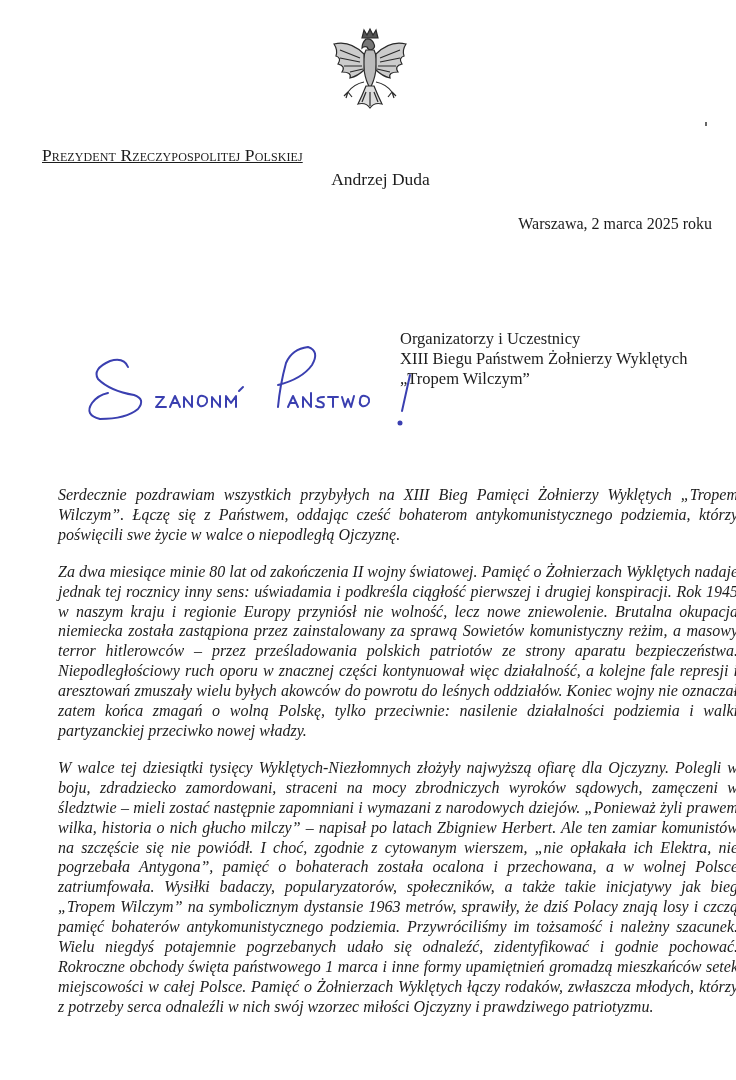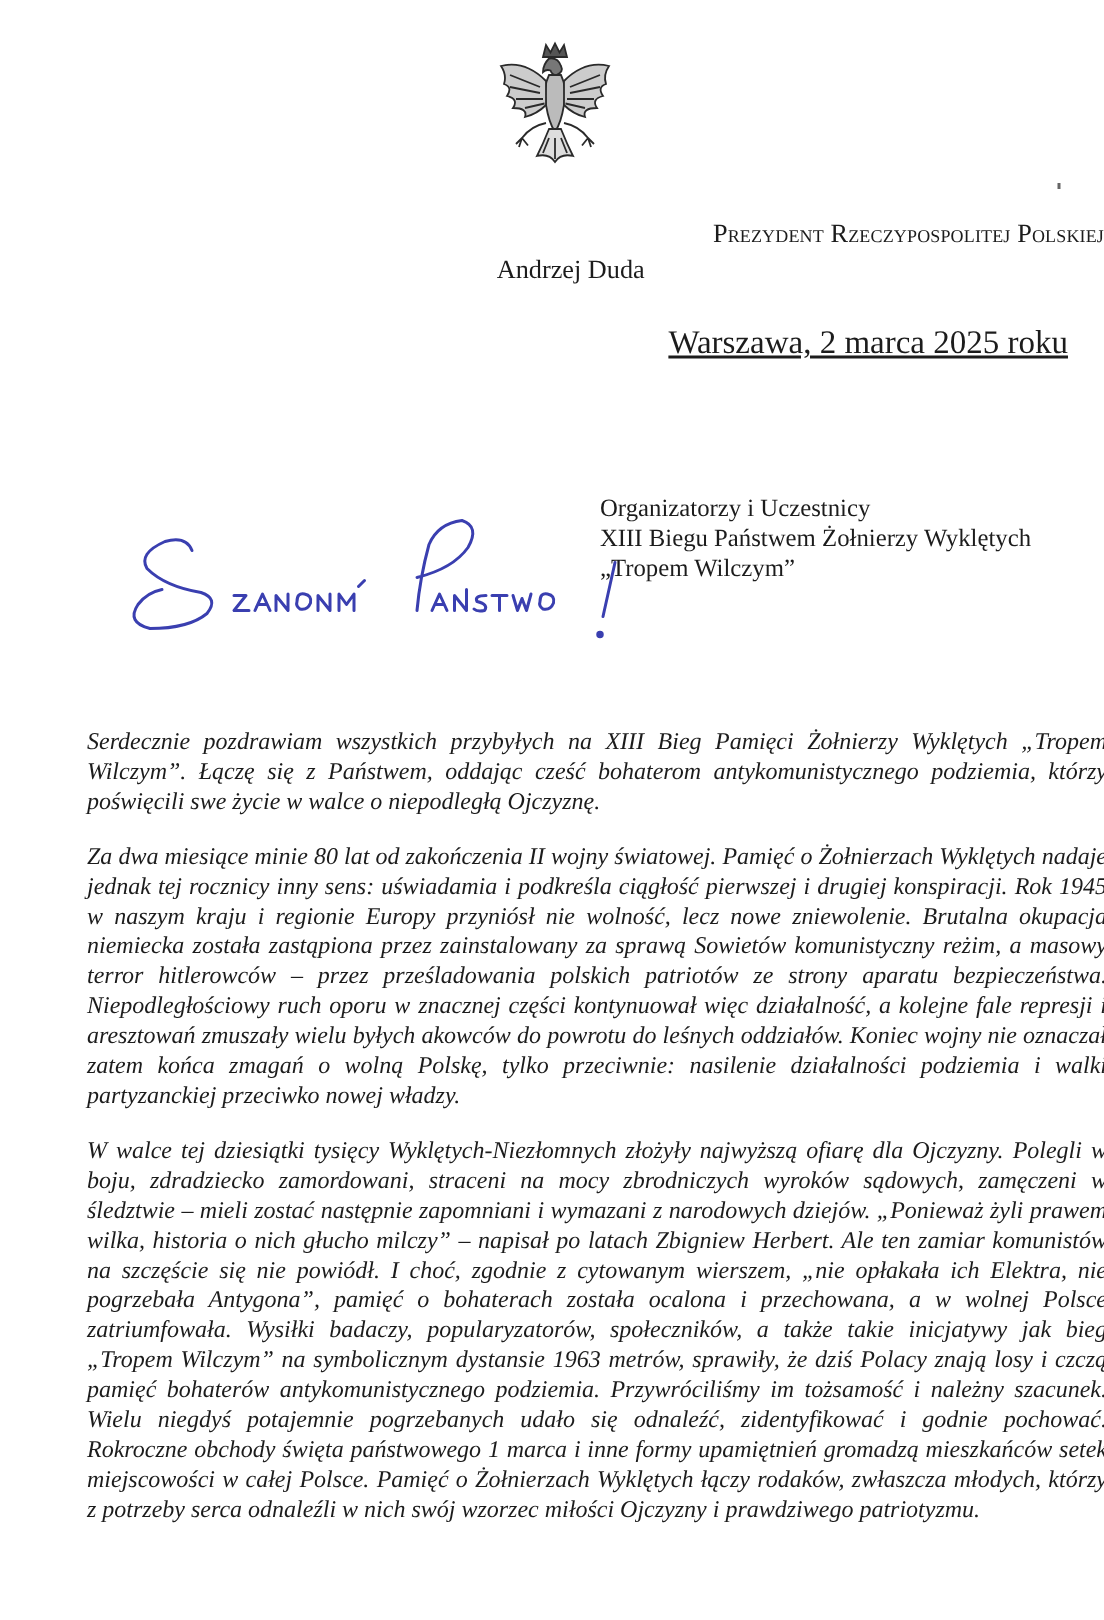--- a/index.html
+++ b/index.html
@@ -1,22 +1,22 @@
 <!DOCTYPE html>
 <html><head>
 <meta charset="utf-8">
 <style>
   html, body { margin: 0; padding: 0; background: #ffffff; }
   body { width: 736px; height: 1080px; position: relative; overflow: hidden; color: #1c1c1c;
          font-family: "Liberation Serif", "DejaVu Serif", serif; }
   .emblem { position: absolute; left: 322px; top: 26px; width: 96px; height: 96px; }
-  .header-title { position: absolute; left: 0; width: 736px; top: 145px; text-align: right; padding-left: 25px; box-sizing: border-box;
-                  font-size: 17.5px; font-variant: small-caps; letter-spacing: 0.1px; }
+  .header-title { position: absolute; left: 0; width: 736px; top: 145px; text-align: left; padding-left: 42px; box-sizing: border-box;
+                  font-size: 17.5px; font-variant: small-caps; letter-spacing: 0.1px; text-decoration: underline; }
   .header-name { position: absolute; left: 0; width: 736px; top: 169px; text-align: center; padding-left: 25px; box-sizing: border-box; font-size: 17.5px; }
-  .date { position: absolute; right: 24px; top: 215px; font-size: 22px; text-decoration: underline; }
+  .date { position: absolute; right: 24px; top: 215px; font-size: 16px; }
   .addressee { position: absolute; left: 400px; top: 293px; font-size: 16.5px; line-height: 20px; margin-top: 36px; }
   .salutation { position: absolute; left: 80px; top: 335px; width: 340px; height: 120px; }
   .body-text { position: absolute; left: 58px; top: 485px; width: 680px; font-size: 16px; line-height: 19.9px; font-style: italic; }
   .body-text p { margin: 0 0 17px 0; text-align: justify; text-align-last: left; }
   .mark { position: absolute; left: 705px; top: 122px; width: 2px; height: 4px; background: #666; }
 </style>
 </head>
 <body>
 
 <div>

